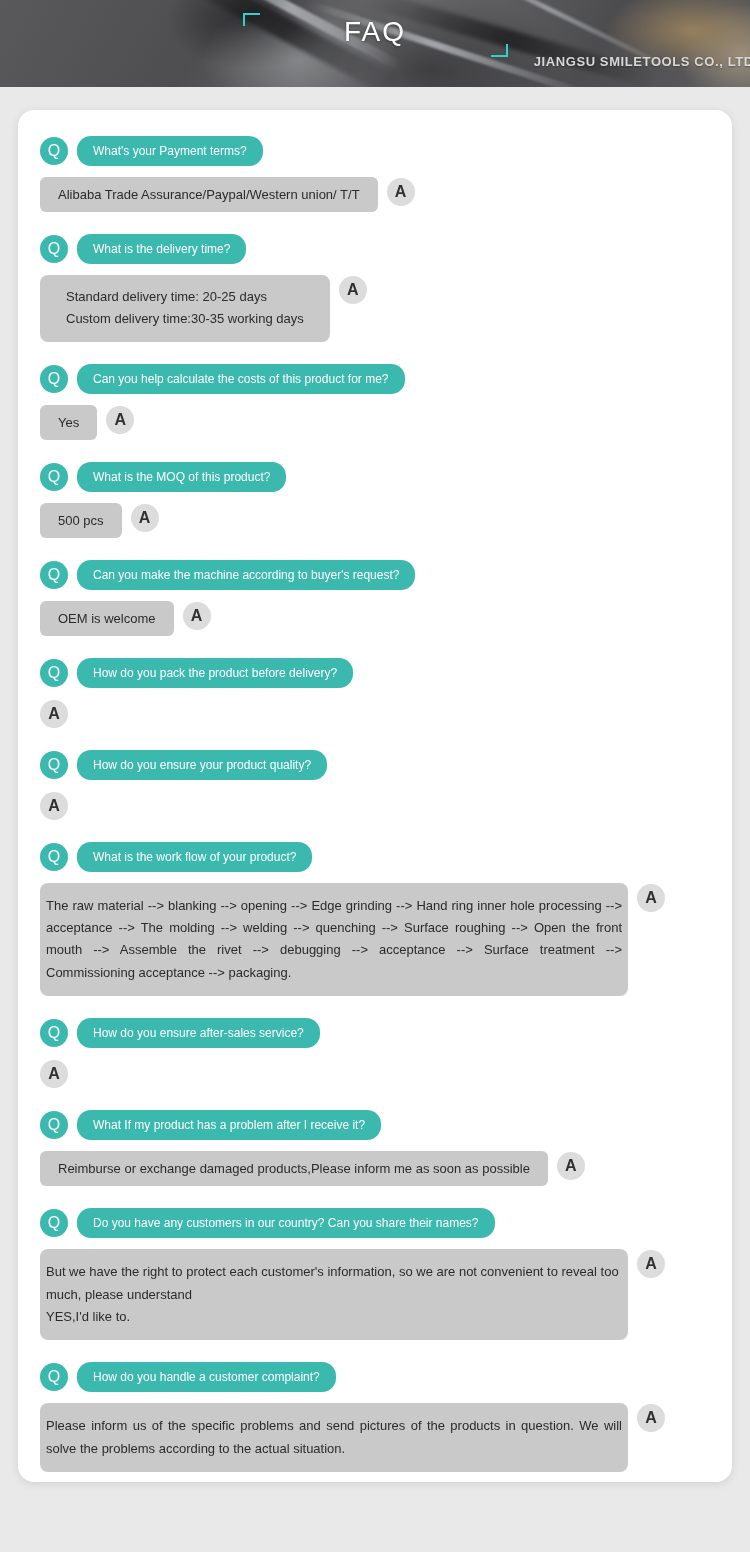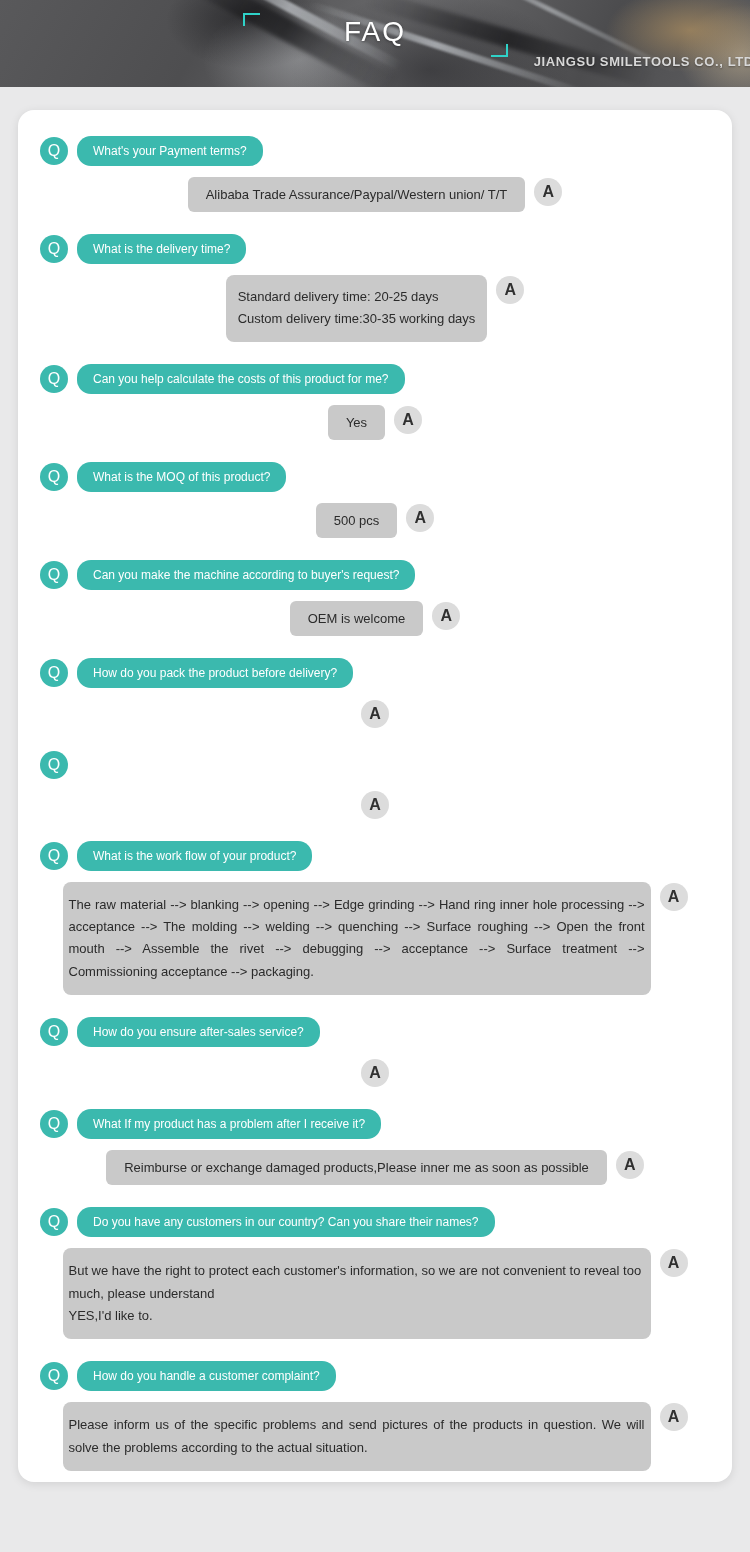--- a/index.html
+++ b/index.html
@@ -141,29 +141,29 @@
     line-height: 1;
     border-radius: 14px;
     padding: 9px 16px;
     white-space: nowrap;
   }
 
   
   .a-row {
     display: flex;
     align-items: flex-start;
-    justify-content: center;
+    justify-content: flex-start;
     gap: 9px;
   }
   .a-bubble {
     background: #c9c9c9;
     color: #2b2b2b;
     font-size: 13px;
     border-radius: 8px;
-    padding: 11px 12px;
+    padding: 11px 26px;
   }
   .a-bubble.one-line {
     line-height: 1;
     padding: 11px 18px;
     white-space: nowrap;
     border-radius: 6px;
   }
   .a-bubble.multi p {
     line-height: 1.72;
   }
@@ -243,20 +243,21 @@
       </div>
       <div class="q-row sp-q">
         <div class="avatar avatar-q">Q</div>
         <div class="q-bubble">How do you pack the product before delivery?</div>
       </div>
       <div class="a-row sp-a">
         <div class="avatar avatar-a">A</div>
       </div>
       <div class="q-row sp-q">
         <div class="avatar avatar-q">Q</div>
+        <div class="q-bubble">How do you ensure your product quality?</div>
       </div>
       <div class="a-row sp-a">
         <div class="avatar avatar-a">A</div>
       </div>
       <div class="q-row sp-q">
         <div class="avatar avatar-q">Q</div>
         <div class="q-bubble">What is the work flow of your product?</div>
       </div>
       <div class="a-row sp-a">
         <div class="a-bubble para w-block">The raw material --&gt; blanking --&gt; opening --&gt; Edge grinding --&gt; Hand ring inner hole processing --&gt; acceptance --&gt; The molding --&gt; welding --&gt; quenching --&gt; Surface roughing --&gt; Open the front mouth --&gt; Assemble the rivet --&gt; debugging --&gt; acceptance --&gt; Surface treatment --&gt; Commissioning acceptance --&gt; packaging.</div>
@@ -267,21 +268,21 @@
         <div class="q-bubble">How do you ensure after-sales service?</div>
       </div>
       <div class="a-row sp-a">
         <div class="avatar avatar-a">A</div>
       </div>
       <div class="q-row sp-q">
         <div class="avatar avatar-q">Q</div>
         <div class="q-bubble">What If my product has a problem after I receive it?</div>
       </div>
       <div class="a-row sp-a">
-        <div class="a-bubble one-line">Reimburse or exchange damaged products,Please inner me as soon as possible</div>
+        <div class="a-bubble one-line">Reimburse or exchange damaged products,Please inform me as soon as possible</div>
         <div class="avatar avatar-a">A</div>
       </div>
       <div class="q-row sp-q">
         <div class="avatar avatar-q">Q</div>
         <div class="q-bubble">Do you have any customers in our country? Can you share their names?</div>
       </div>
       <div class="a-row sp-a">
         <div class="a-bubble para left w-block">
           <p>But we have the right to protect each customer's information, so we are not convenient to reveal too much, please understand</p>
           <p>YES,I'd like to.</p>

